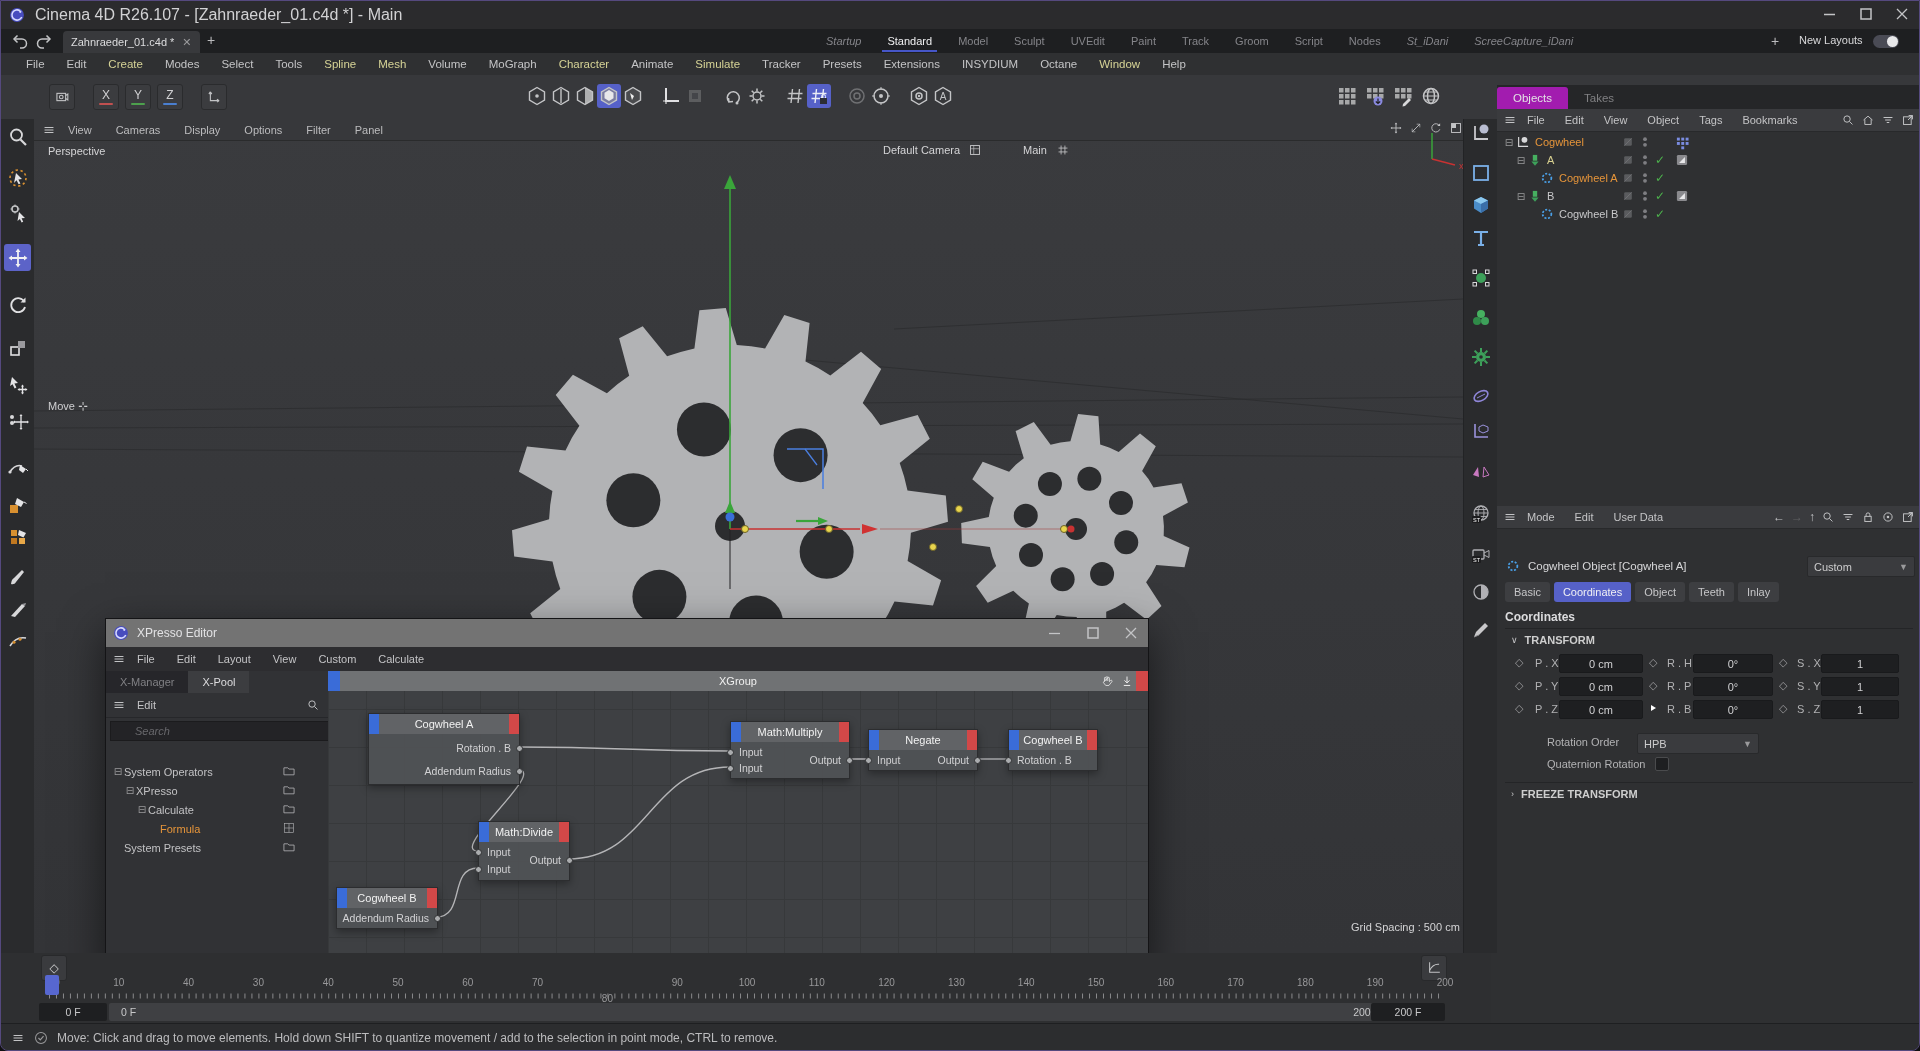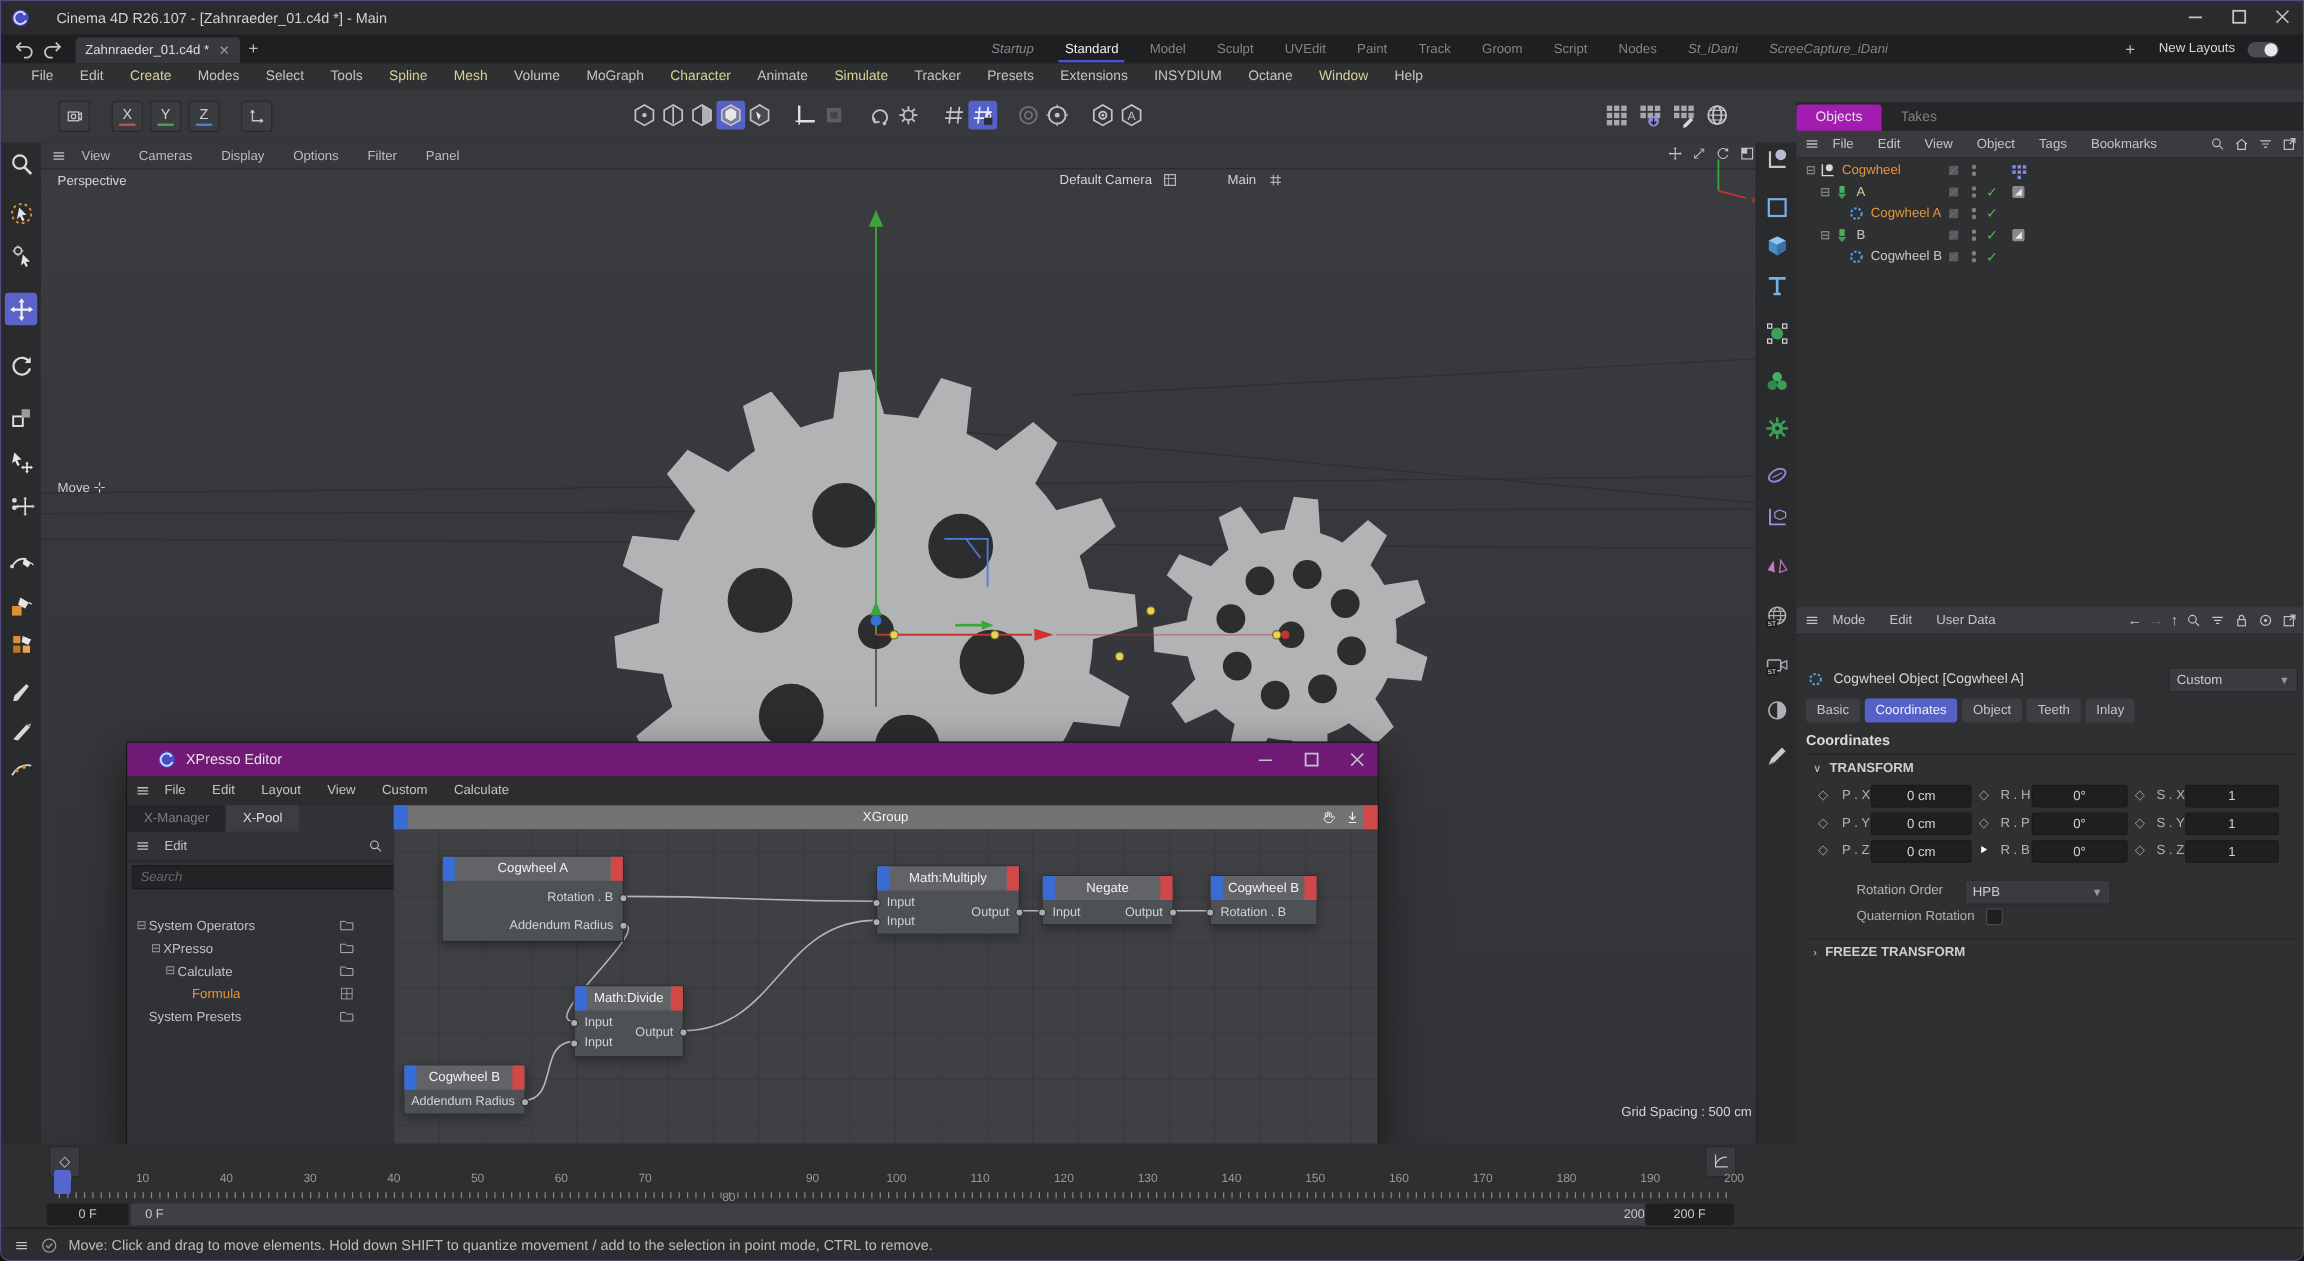--- a/index.html
+++ b/index.html
@@ -7,21 +7,21 @@
        font-family:"Liberation Sans","DejaVu Sans",sans-serif;color:#c6c6c8;
        background:#2f3032;border:1px solid #55497e;border-radius:0 0 8px 8px;box-sizing:border-box;}
   .abs{position:absolute;}
   .row{display:flex;align-items:center;}
   .ic{display:inline-flex;align-items:center;justify-content:center;width:22px;height:22px;flex:none;}
   .ic svg{width:100%;height:100%;}
   .ic16{width:16px;height:16px;}
   .ic14{width:14px;height:14px;}
   
   #titlebar{left:0;top:0;width:100%;height:28px;background:#2b2b2d;display:flex;align-items:center;border-bottom:1px solid #1c1c1e;}
-  #titlebar .title{font-size:12px;color:#d2d2d4;margin-left:22px;}
+  #titlebar .title{font-size:16px;color:#d2d2d4;margin-left:10px;}
   #winctl{position:absolute;right:6px;top:2px;display:flex;gap:14px;}
   #tabrow{left:0;top:28px;width:100%;height:24px;background:#1e1f21;}
   .doctab{position:absolute;left:62px;top:2px;height:22px;background:#38393c;border-radius:4px 4px 0 0;
           display:flex;align-items:center;padding:0 8px;font-size:11px;color:#dcdcde;gap:8px;}
   .laytabs{position:absolute;left:812px;top:0;height:24px;display:flex;}
   .laytab{padding:0 13px;font-size:11px;color:#85858a;display:flex;align-items:center;position:relative;}
   .laytab.active{color:#f0f0f2;}
   .laytab.active:after{content:"";position:absolute;left:8px;right:8px;bottom:1px;height:2px;background:#4656c8;}
   .laytab.italic{font-style:italic;}
   #menubar{left:0;top:52px;width:100%;height:22px;background:#2f3032;display:flex;align-items:center;padding-left:14px;gap:0;border-bottom:1px solid #242527;}
@@ -57,27 +57,27 @@
   .chk{color:#4db34d;font-size:12px;}
   .abox{background:#1e1f21;border:1px solid #191a1c;border-radius:2px;color:#d2d2d4;font-size:11px;display:flex;align-items:center;justify-content:center;}
   .alabel{font-size:11px;color:#b2b2b4;}
   .stab{height:20px;padding:0 9px;background:#3d3e41;border-radius:3px;font-size:11px;color:#c6c6c8;display:flex;align-items:center;}
   .stab.active{background:#5661c8;color:#f0f0f4;}
   .diam{color:#9a9a9c;font-size:11px;}
   .keyred{width:11px;height:11px;background:#d04040;border-radius:2px;position:relative;}
   .keyred:after{content:"";position:absolute;left:2px;top:3px;border:3px solid transparent;border-left:5px solid #fff;}
   
   #xpresso{left:104px;top:617px;width:1042px;height:355px;background:#313235;border:1px solid #141416;box-shadow:0 14px 40px rgba(0,0,0,.55);}
-  #xp-title{height:28px;background:#701a75;display:flex;align-items:center;padding-left:25px;gap:8px;font-size:12px;color:#e2e2e4;}
+  #xp-title{height:28px;background:#737373;display:flex;align-items:center;padding-left:7px;gap:8px;font-size:12px;color:#e2e2e4;}
   #xp-menu{height:24px;background:#2d2d30;display:flex;align-items:center;padding-left:6px;border-bottom:1px solid #222;}
   #xp-left{position:absolute;left:0;top:52px;width:222px;bottom:0;background:#313235;border-right:1px solid #242527;}
   .xtab{height:22px;padding:0 14px;font-size:11px;display:flex;align-items:center;color:#808084;background:#26262a;}
   .xtab.active{background:#3c3d40;color:#dcdcde;}
   #xp-search{position:absolute;left:4px;top:50px;width:208px;height:18px;background:#232326;border:1px solid #1b1b1d;
-     color:#9a9a9c;font-size:11px;font-style:italic;padding:0 6px;font-family:inherit;}
+     color:#9a9a9c;font-size:11px;font-style:italic;padding:0 24px;font-family:inherit;}
   #xp-search::placeholder{color:#68686c;}
   .xtree-row{position:absolute;height:17px;display:flex;align-items:center;font-size:11px;color:#c2c2c4;}
   #xp-canvas{position:absolute;left:222px;top:52px;right:0;bottom:0;background:#3e4043;
      background-image:linear-gradient(#37393b 1px,transparent 1px),linear-gradient(90deg,#37393b 1px,transparent 1px);
      background-size:38px 38px;overflow:hidden;}
   #xgroup-bar{position:absolute;left:0;top:0;right:0;height:20px;background:#707274;display:flex;align-items:center;}
   #xgroup-bar .gtitle{position:absolute;left:0;right:0;text-align:center;font-size:11px;color:#f0f0f0;}
   .cornersq{width:12px;height:20px;flex:none;}
   .xnode{position:absolute;background:rgba(80,82,85,.94);border:1px solid #2c2d2f;box-shadow:0 3px 8px rgba(0,0,0,.35);}
   .xnode .ntitle{height:20px;display:flex;align-items:stretch;background:#616366;}

